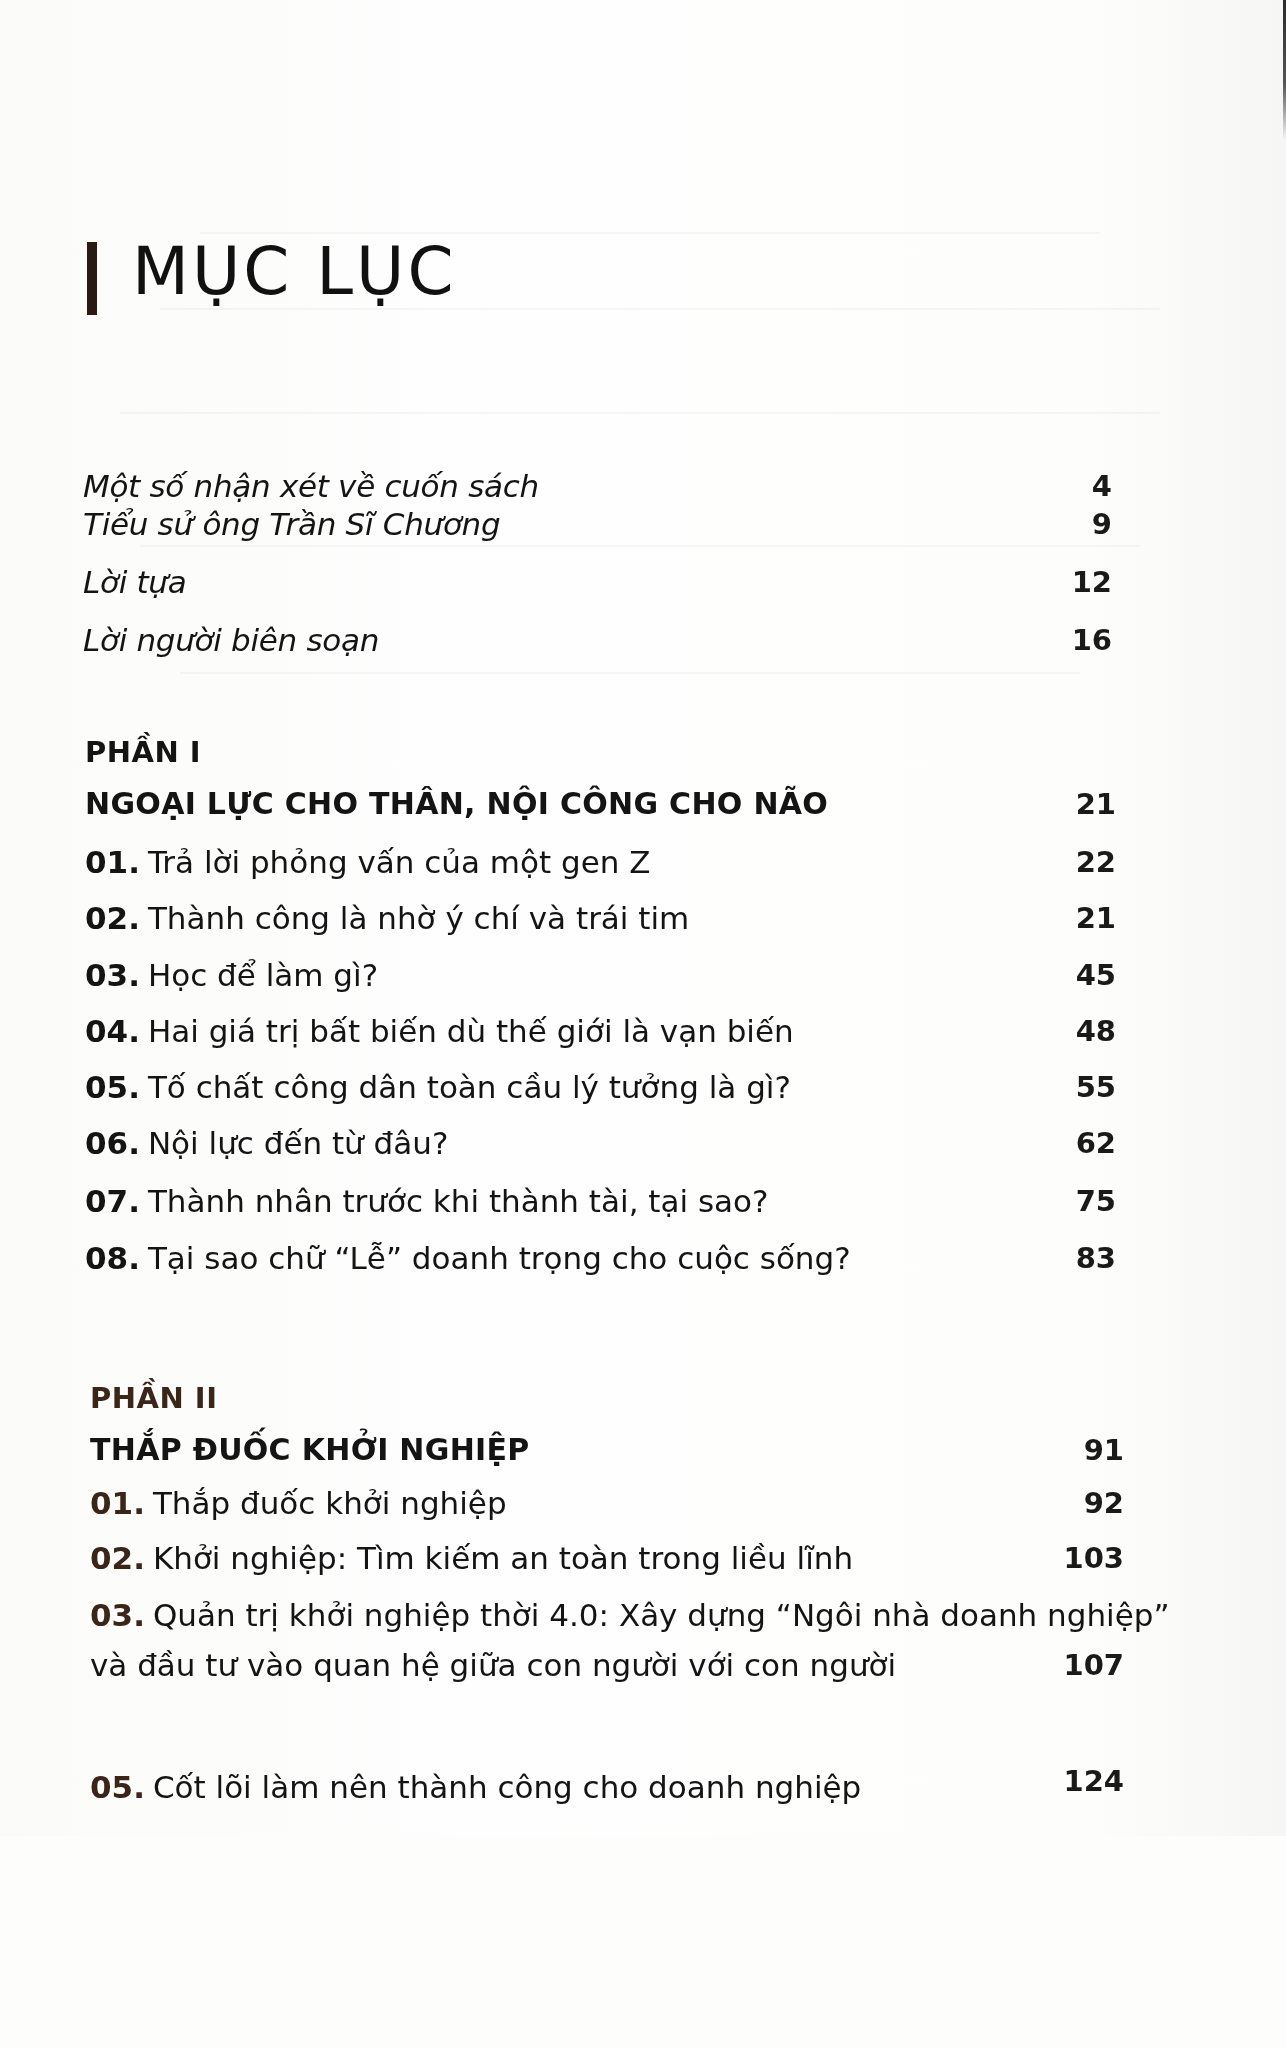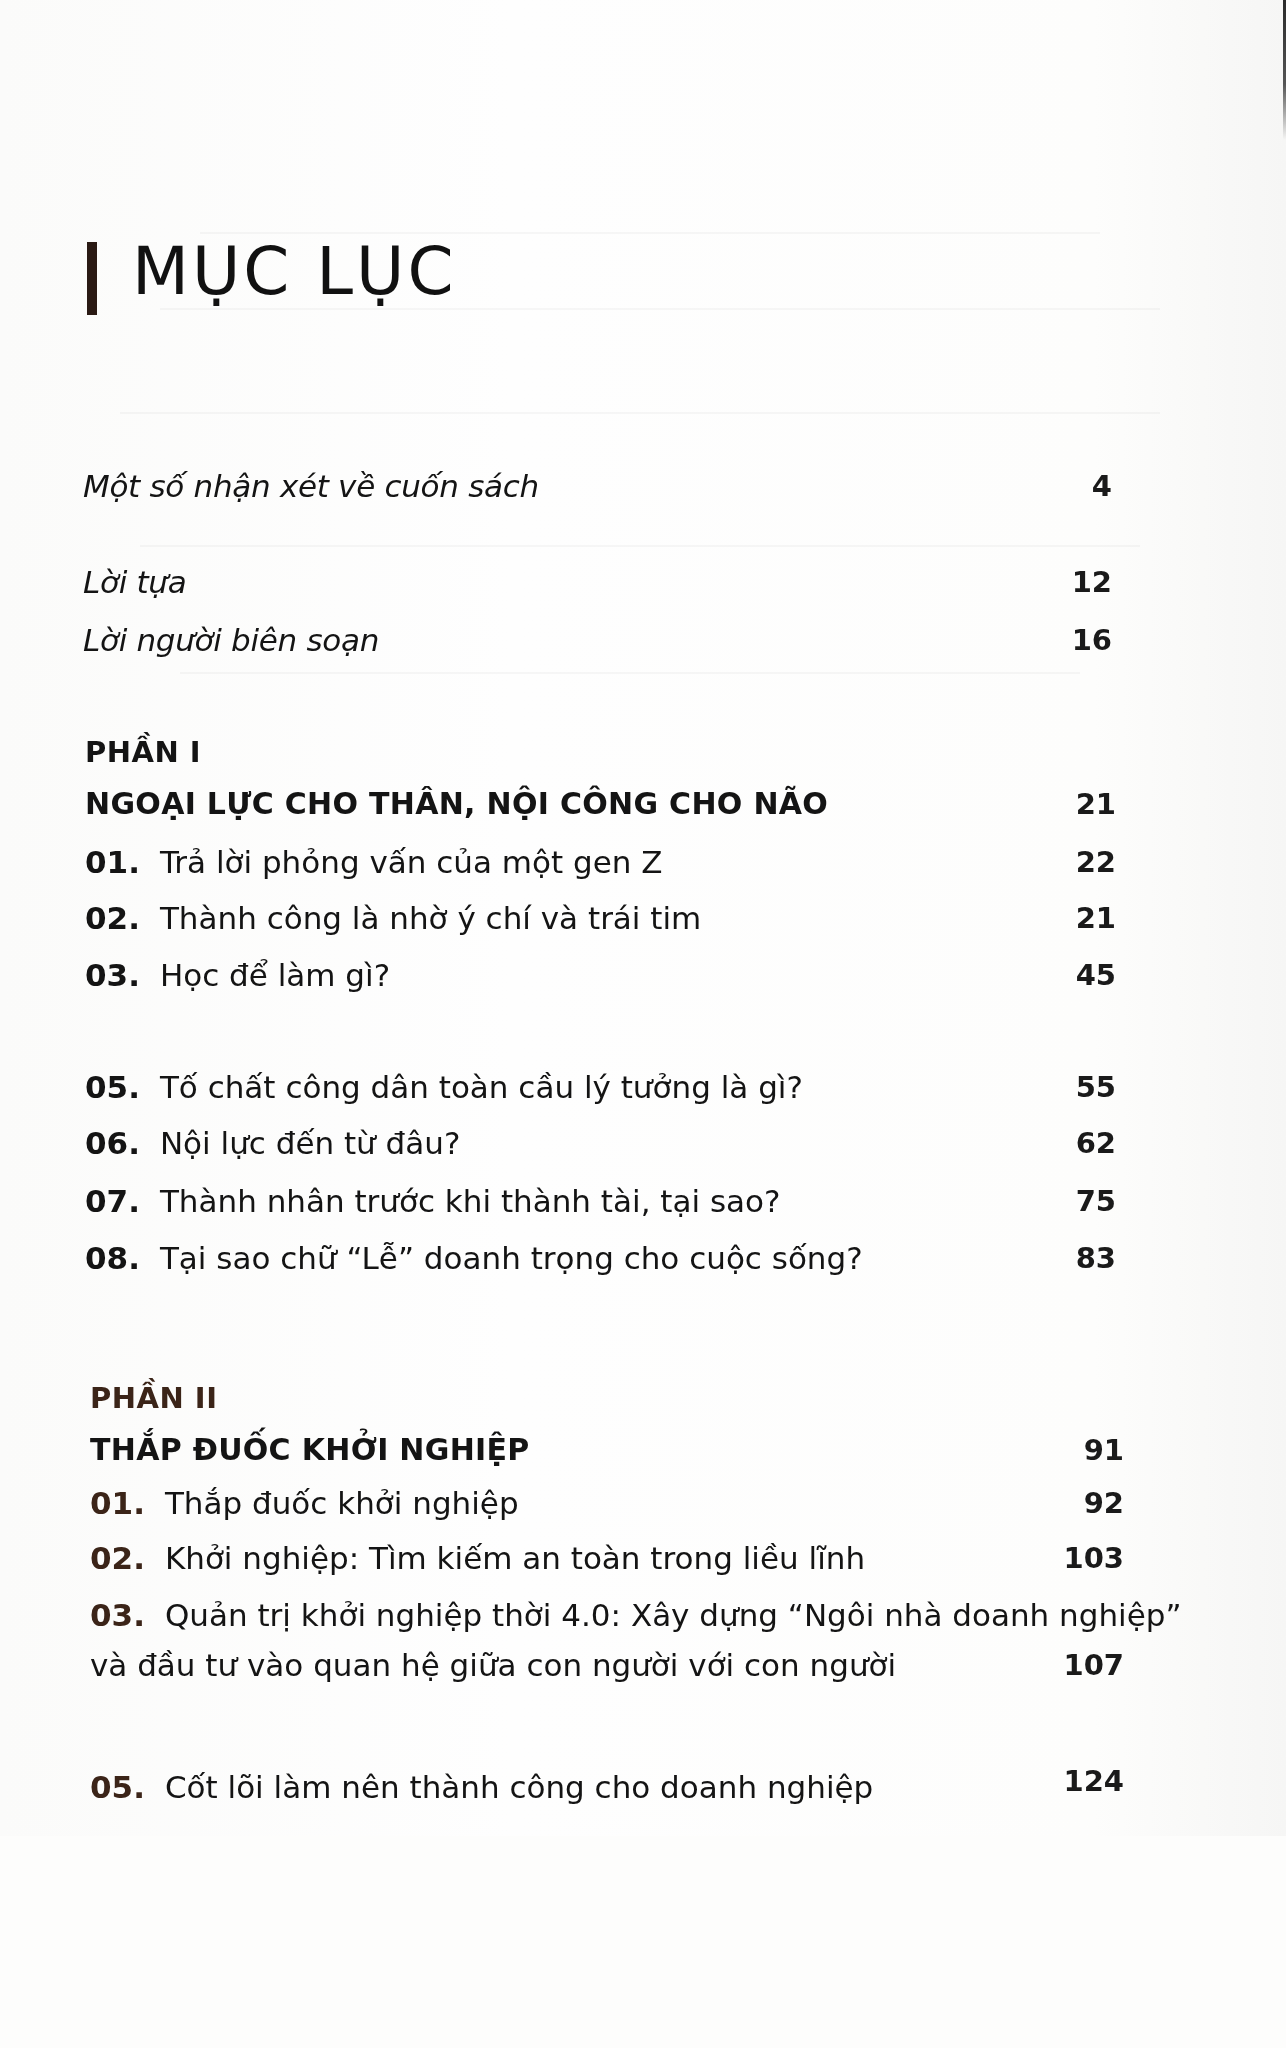--- a/index.html
+++ b/index.html
@@ -86,21 +86,21 @@
       white-space: nowrap;
     }
     .part-title .text {
       font-weight: bold;
       font-size: 30px;
       letter-spacing: 0.3px;
     }
     .num {
       font-weight: bold;
       font-variant-numeric: oldstyle-nums;
-      margin-right: 20px;
+      margin-right: 8px;
     }
     .p1 .text { left: 85px; }
     .p1 .page-num { right: 170px; }
     .p2 .text { left: 90px; }
     .p2 .page-num { right: 162px; }
     .brown { color: #3b2418; }
     .bleed {
       position: absolute;
       height: 2px;
       background: rgba(120,120,120,0.06);
@@ -118,20 +118,24 @@
   <div class="bleed" style="left:140px;top:545px;width:1000px;"></div>
   <div class="bleed" style="left:180px;top:672px;width:900px;"></div>
 
   <div class="title-bar"></div>
   <div class="title">MỤC LỤC</div>
 
   <div class="row front" style="top:460px;">
     <span class="text">Một số nhận xét về cuốn sách</span>
     <span class="page-num">4</span>
   </div>
+  <div class="row front" style="top:498px;">
+    <span class="text">Tiểu sử ông Trần Sĩ Chương</span>
+    <span class="page-num">9</span>
+  </div>
   <div class="row front" style="top:556px;">
     <span class="text">Lời tựa</span>
     <span class="page-num">12</span>
   </div>
   <div class="row front" style="top:614px;">
     <span class="text">Lời người biên soạn</span>
     <span class="page-num">16</span>
   </div>
 
   <div class="part-label" style="left:85px;top:732px;">PHẦN I</div>
@@ -145,20 +149,24 @@
     <span class="page-num">22</span>
   </div>
   <div class="row p1" style="top:892px;text-decoration:underline;">
     <span class="text"><span class="num">02.</span><span>Thành công là nhờ ý chí và trái tim</span></span>
     <span class="page-num">21</span>
   </div>
   <div class="row p1" style="top:949px;">
     <span class="text"><span class="num">03.</span><span>Học để làm gì?</span></span>
     <span class="page-num">45</span>
   </div>
+  <div class="row p1" style="top:1005px;">
+    <span class="text"><span class="num">04.</span><span>Hai giá trị bất biến dù thế giới là vạn biến</span></span>
+    <span class="page-num">48</span>
+  </div>
   <div class="row p1" style="top:1061px;">
     <span class="text"><span class="num">05.</span><span>Tố chất công dân toàn cầu lý tưởng là gì?</span></span>
     <span class="page-num">55</span>
   </div>
   <div class="row p1" style="top:1117px;">
     <span class="text"><span class="num">06.</span><span>Nội lực đến từ đâu?</span></span>
     <span class="page-num">62</span>
   </div>
   <div class="row p1" style="top:1175px;">
     <span class="text"><span class="num">07.</span><span>Thành nhân trước khi thành tài, tại sao?</span></span>

